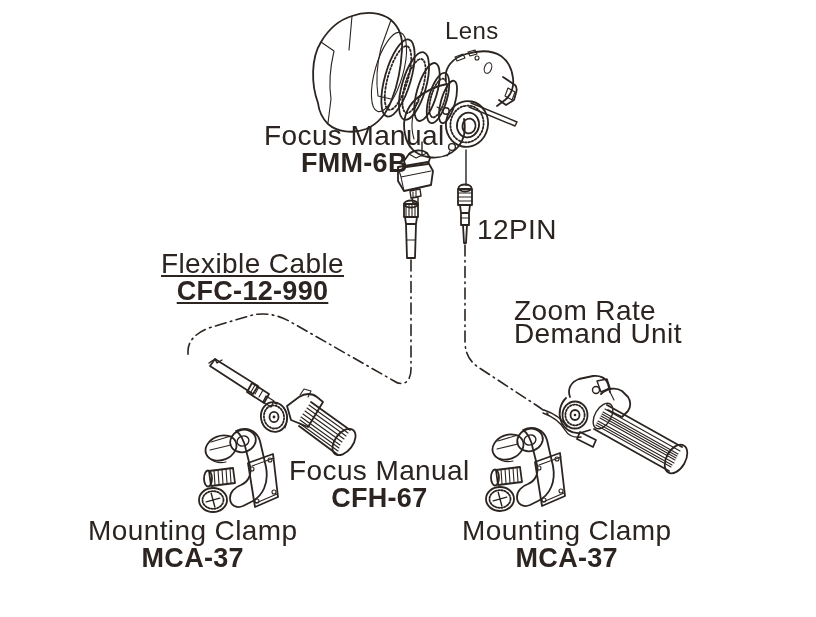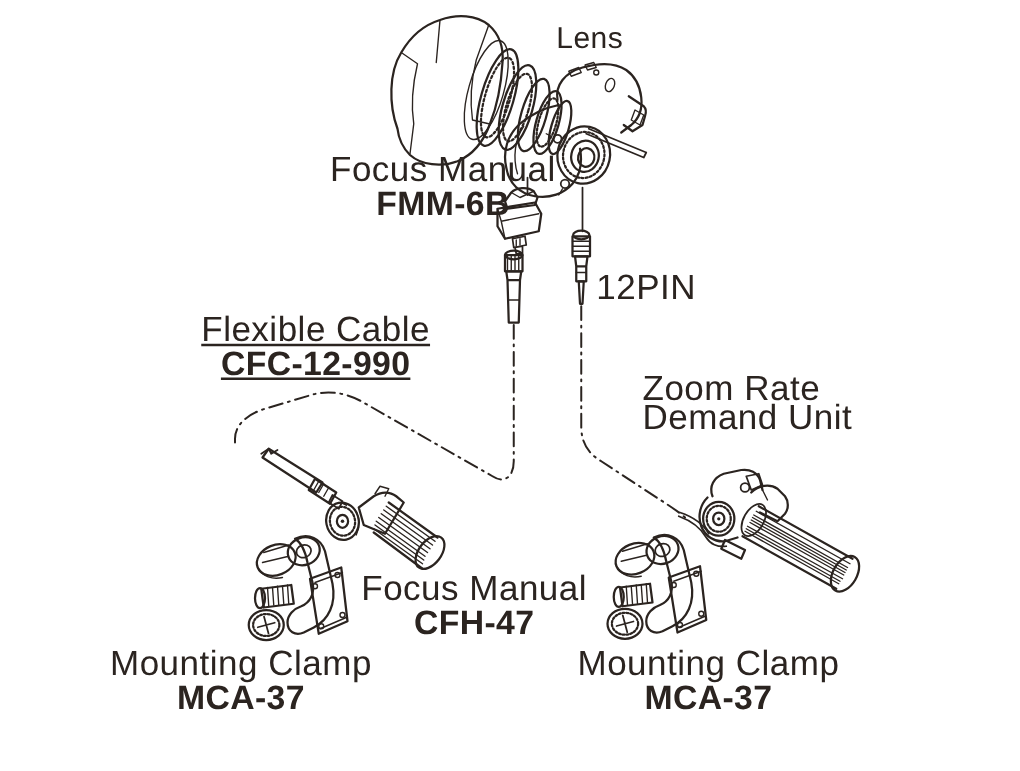--- a/index.html
+++ b/index.html
@@ -176,21 +176,21 @@
     <div class="model">CFC-12-990</div>
   </div>
 
   <div class="label-group" style="left:514px;top:299px;">
     <div class="name">Zoom Rate</div>
     <div class="name">Demand Unit</div>
   </div>
 
   <div class="label-group" style="left:289px;top:459px;">
     <div class="name">Focus Manual</div>
-    <div class="model">CFH-47</div>
+    <div class="model">CFH-67</div>
   </div>
 
   <div class="label-group" style="left:88px;top:519px;">
     <div class="name">Mounting Clamp</div>
     <div class="model">MCA-37</div>
   </div>
 
   <div class="label-group" style="left:462px;top:519px;">
     <div class="name">Mounting Clamp</div>
     <div class="model">MCA-37</div>

